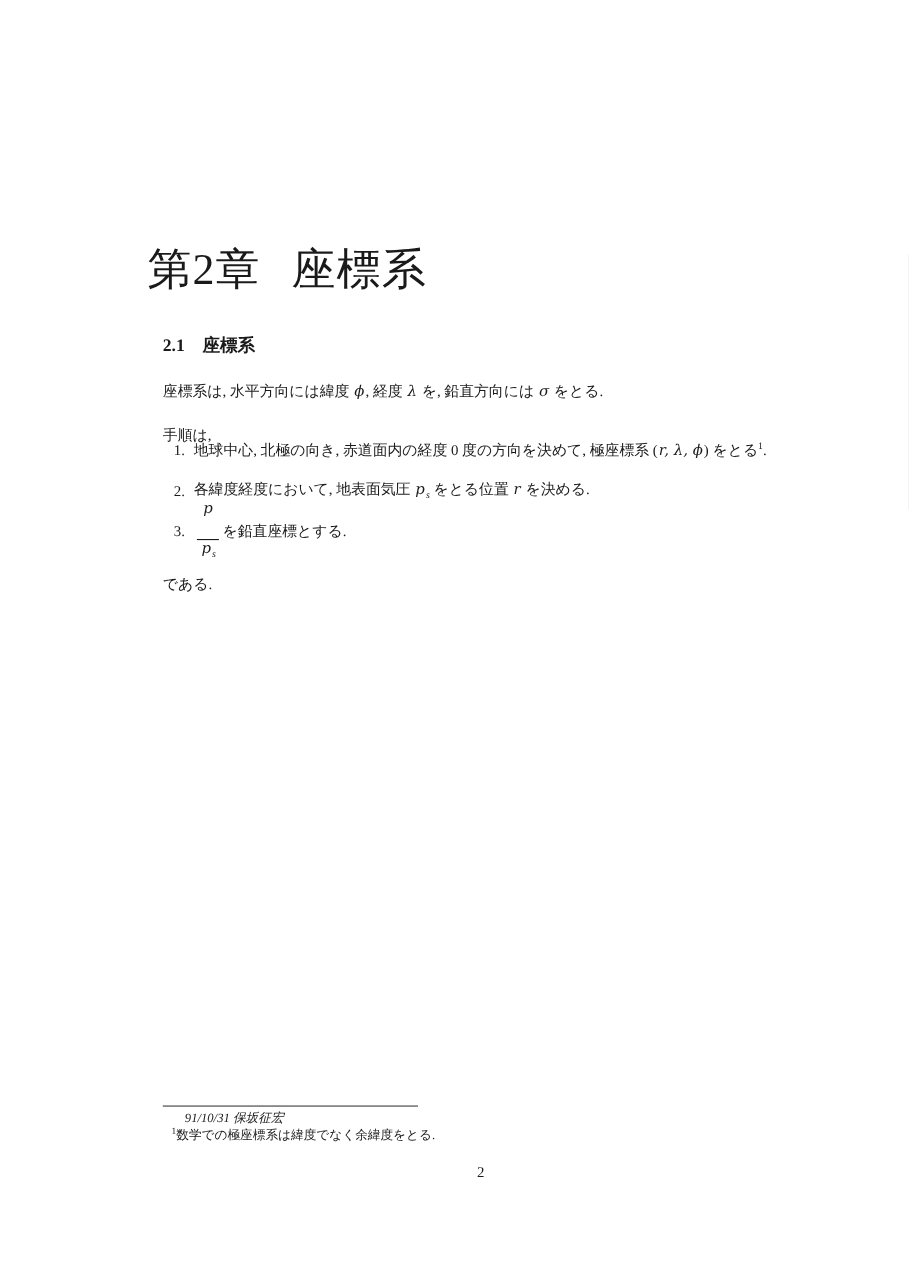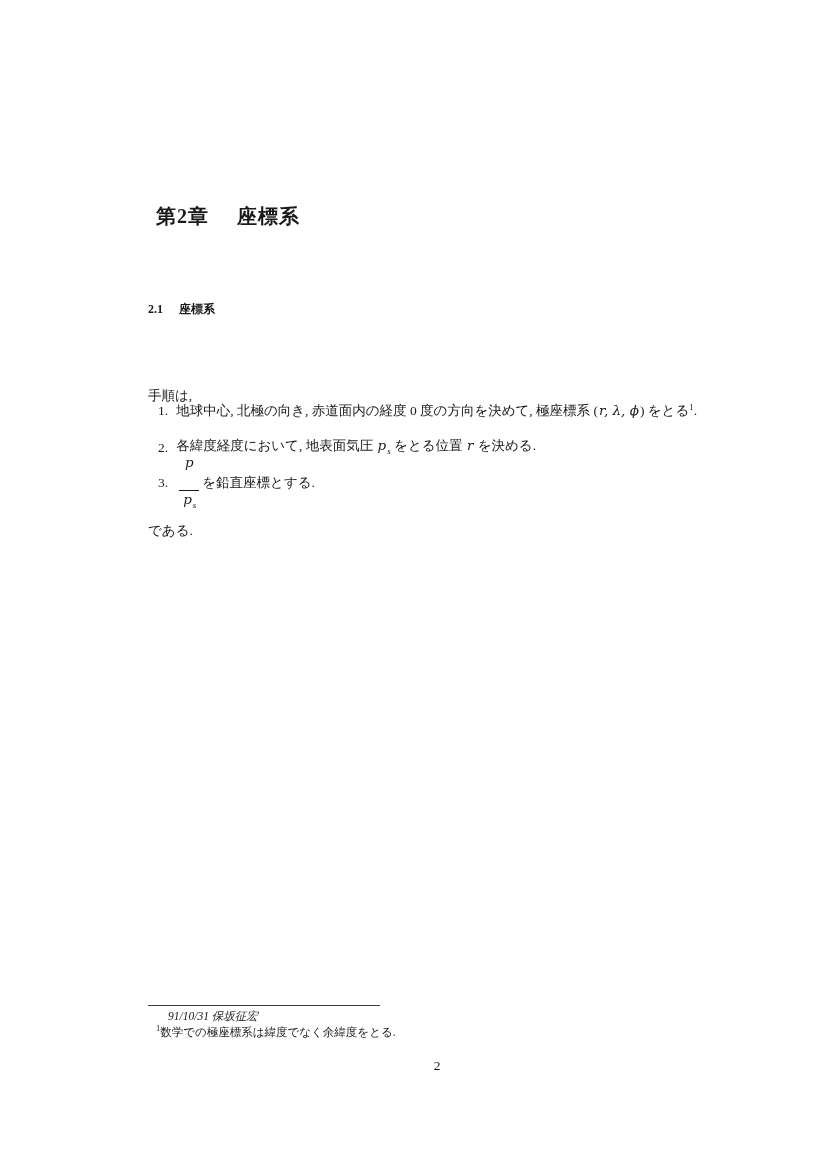--- a/index.html
+++ b/index.html
@@ -8,31 +8,31 @@
     width: 826px;
     height: 1169px;
     margin: 0 auto;
     background: #ffffff;
     font-family: "Liberation Serif", "DejaVu Serif", serif;
     color: #1a1a1a;
     overflow: hidden;
   }
   .chapter-heading {
     position: absolute;
-    left: 156px; top: 190px;
-    font-size: 20px;
-    font-weight: bold;
+    left: 134px; top: 190px;
+    font-size: 40px;
+    font-weight: normal;
     white-space: nowrap;
     letter-spacing: 1px;
   }
   .chapter-heading .chapter-num { margin-right: 28px; }
   .section-heading {
     position: absolute;
     left: 148px; top: 291px;
-    font-size: 12px;
+    font-size: 16px;
     font-weight: bold;
     white-space: nowrap;
   }
   .section-heading .section-num { margin-right: 16px; }
   .body-text {
     font-size: 13.5px;
     line-height: 20px;
     white-space: nowrap;
   }
   .intro-par { position: absolute; left: 148px; top: 332px; }
@@ -103,20 +103,21 @@
 <div class="page">
 
   <h1 class="chapter-heading">
     <span class="chapter-num">第2章</span><span>座標系</span>
   </h1>
 
   <h2 class="section-heading">
     <span class="section-num">2.1</span><span>座標系</span>
   </h2>
 
+  <p class="body-text intro-par"><span>座標系は, 水平方向には緯度 </span><span class="m">ϕ</span><span>, 経度 </span><span class="m">λ</span><span> を, 鉛直方向には </span><span class="m">σ</span><span> をとる.</span></p>
 
   <p class="body-text lead-par">手順は,</p>
 
   <div class="body-text list-item item-1">
     <span class="item-num">1.</span>
     <span><span>地球中心, 北極の向き, 赤道面内の経度 0 度の方向を決めて, 極座標系 (</span><span class="m">r, λ, ϕ</span><span>) をとる</span><sup class="fn-ref">1</sup><span>.</span></span>
   </div>
 
   <div class="body-text list-item item-2">
     <span class="item-num">2.</span>

